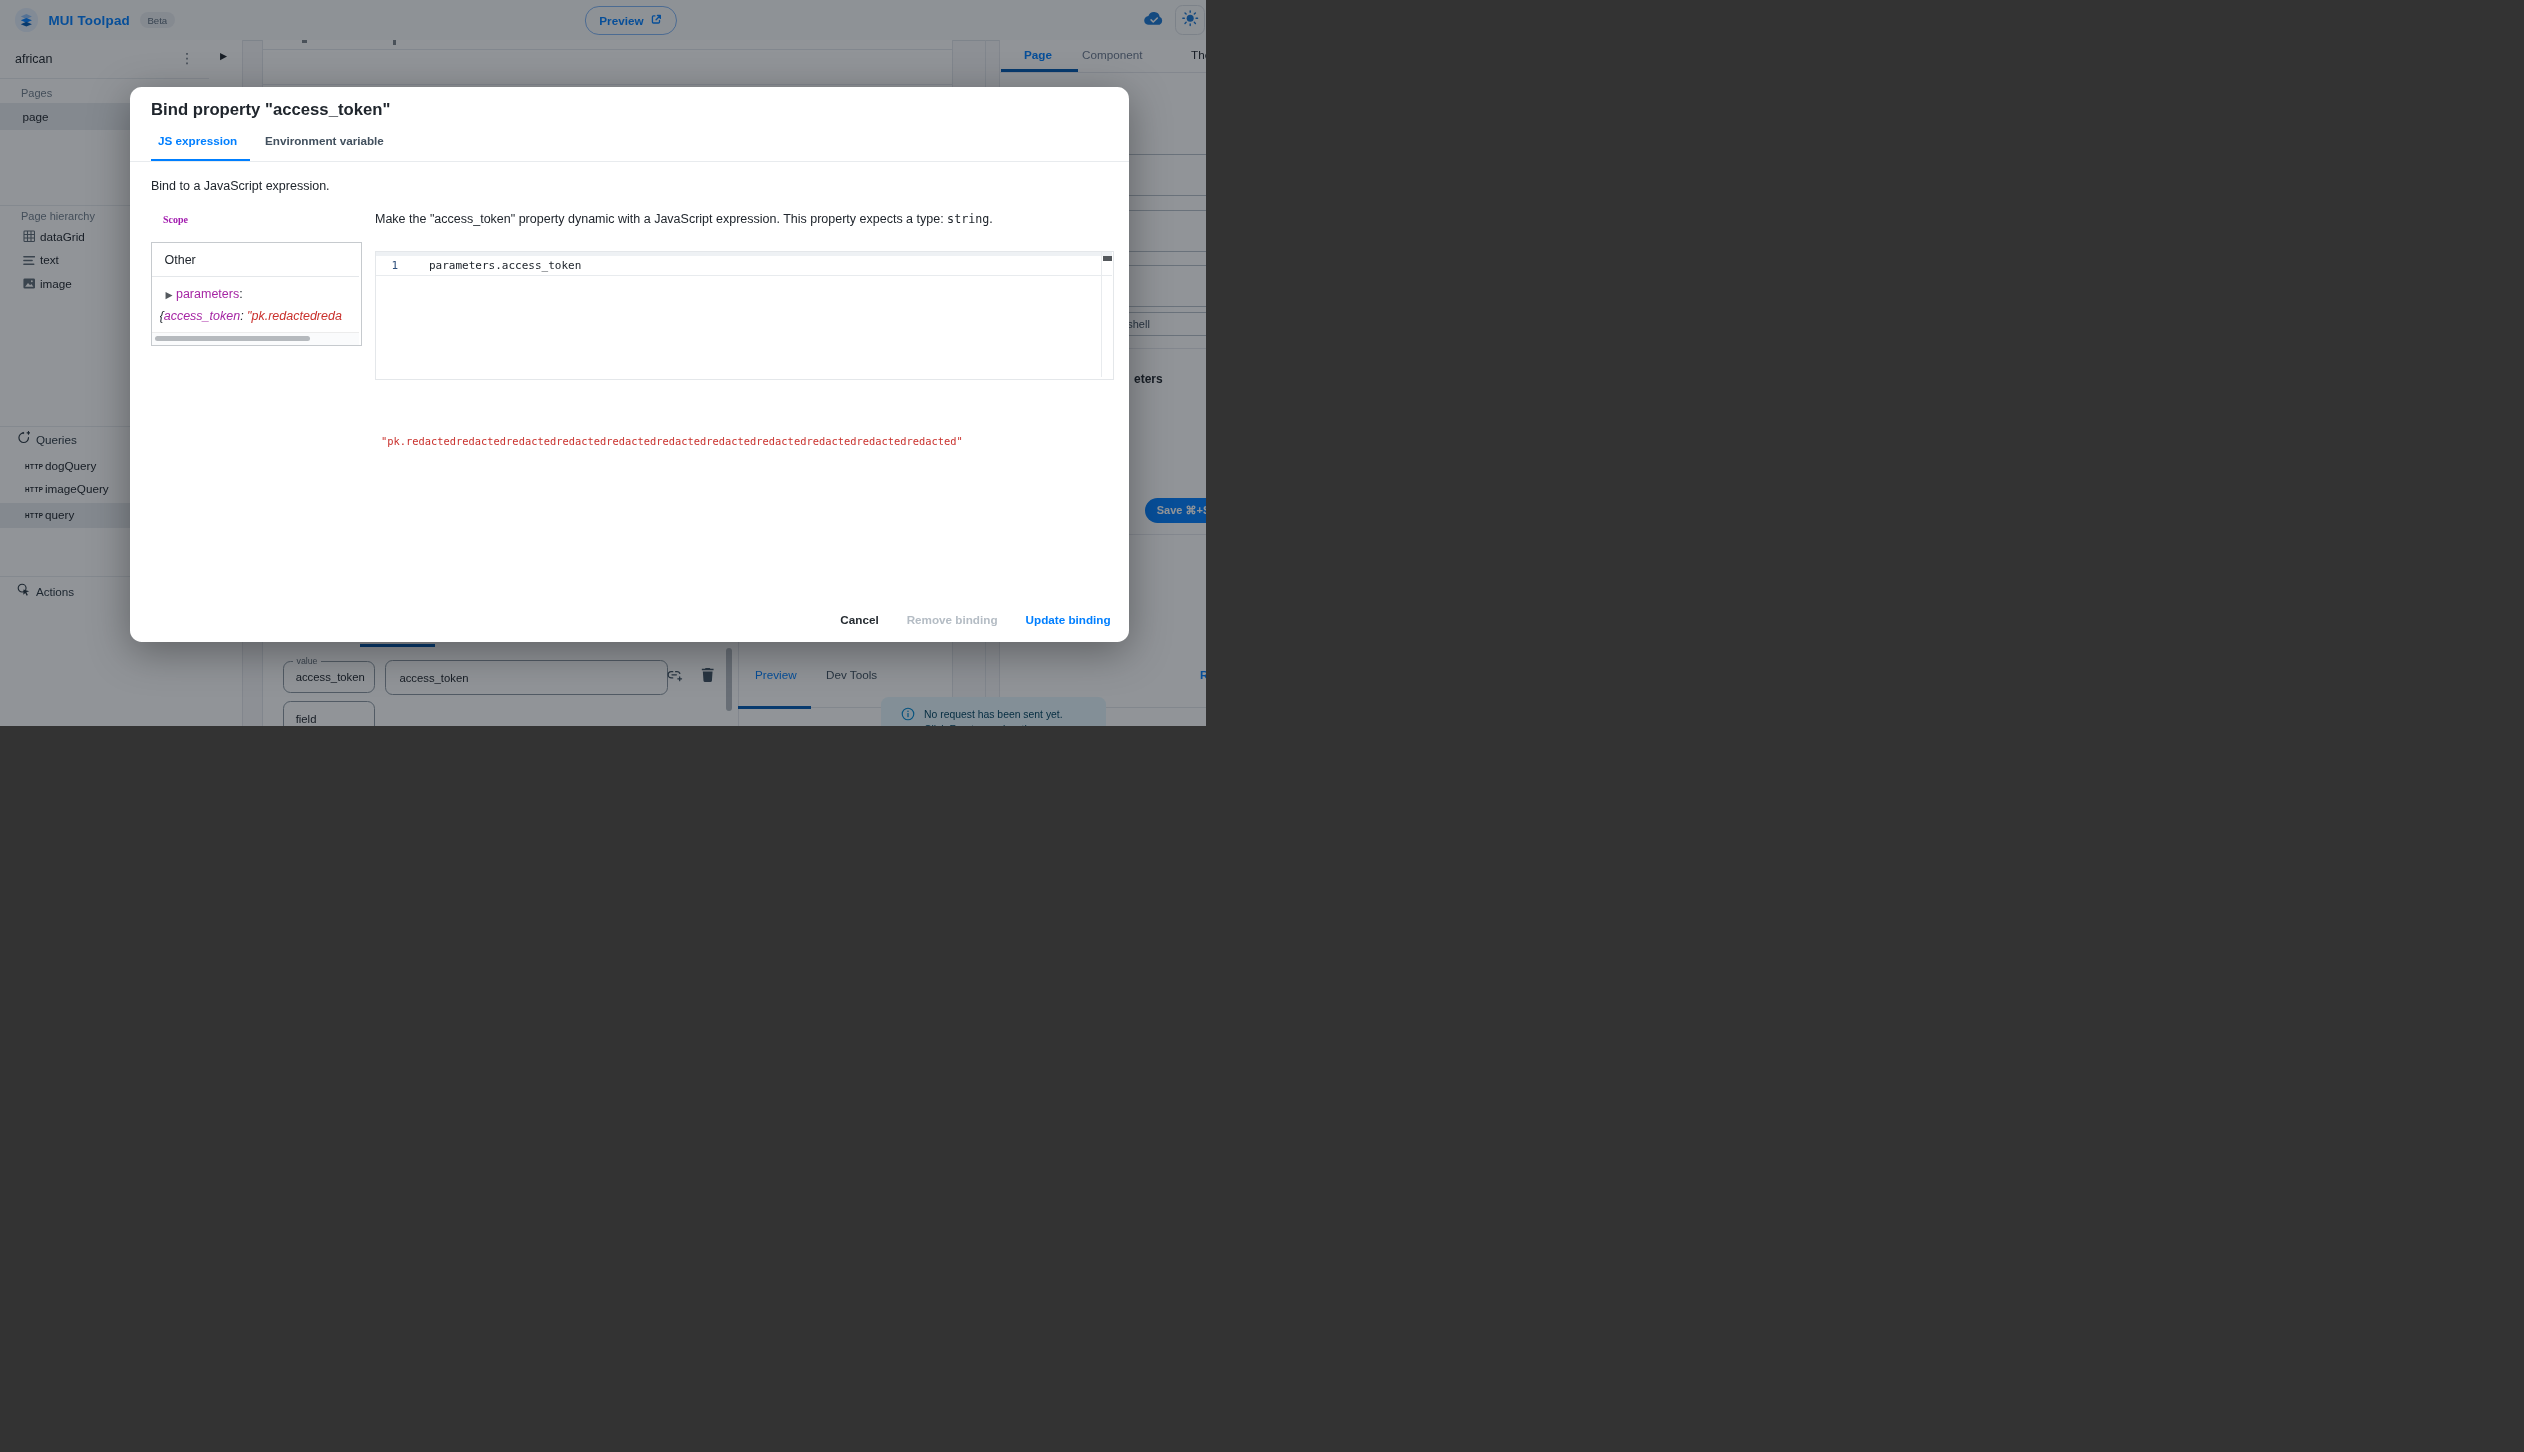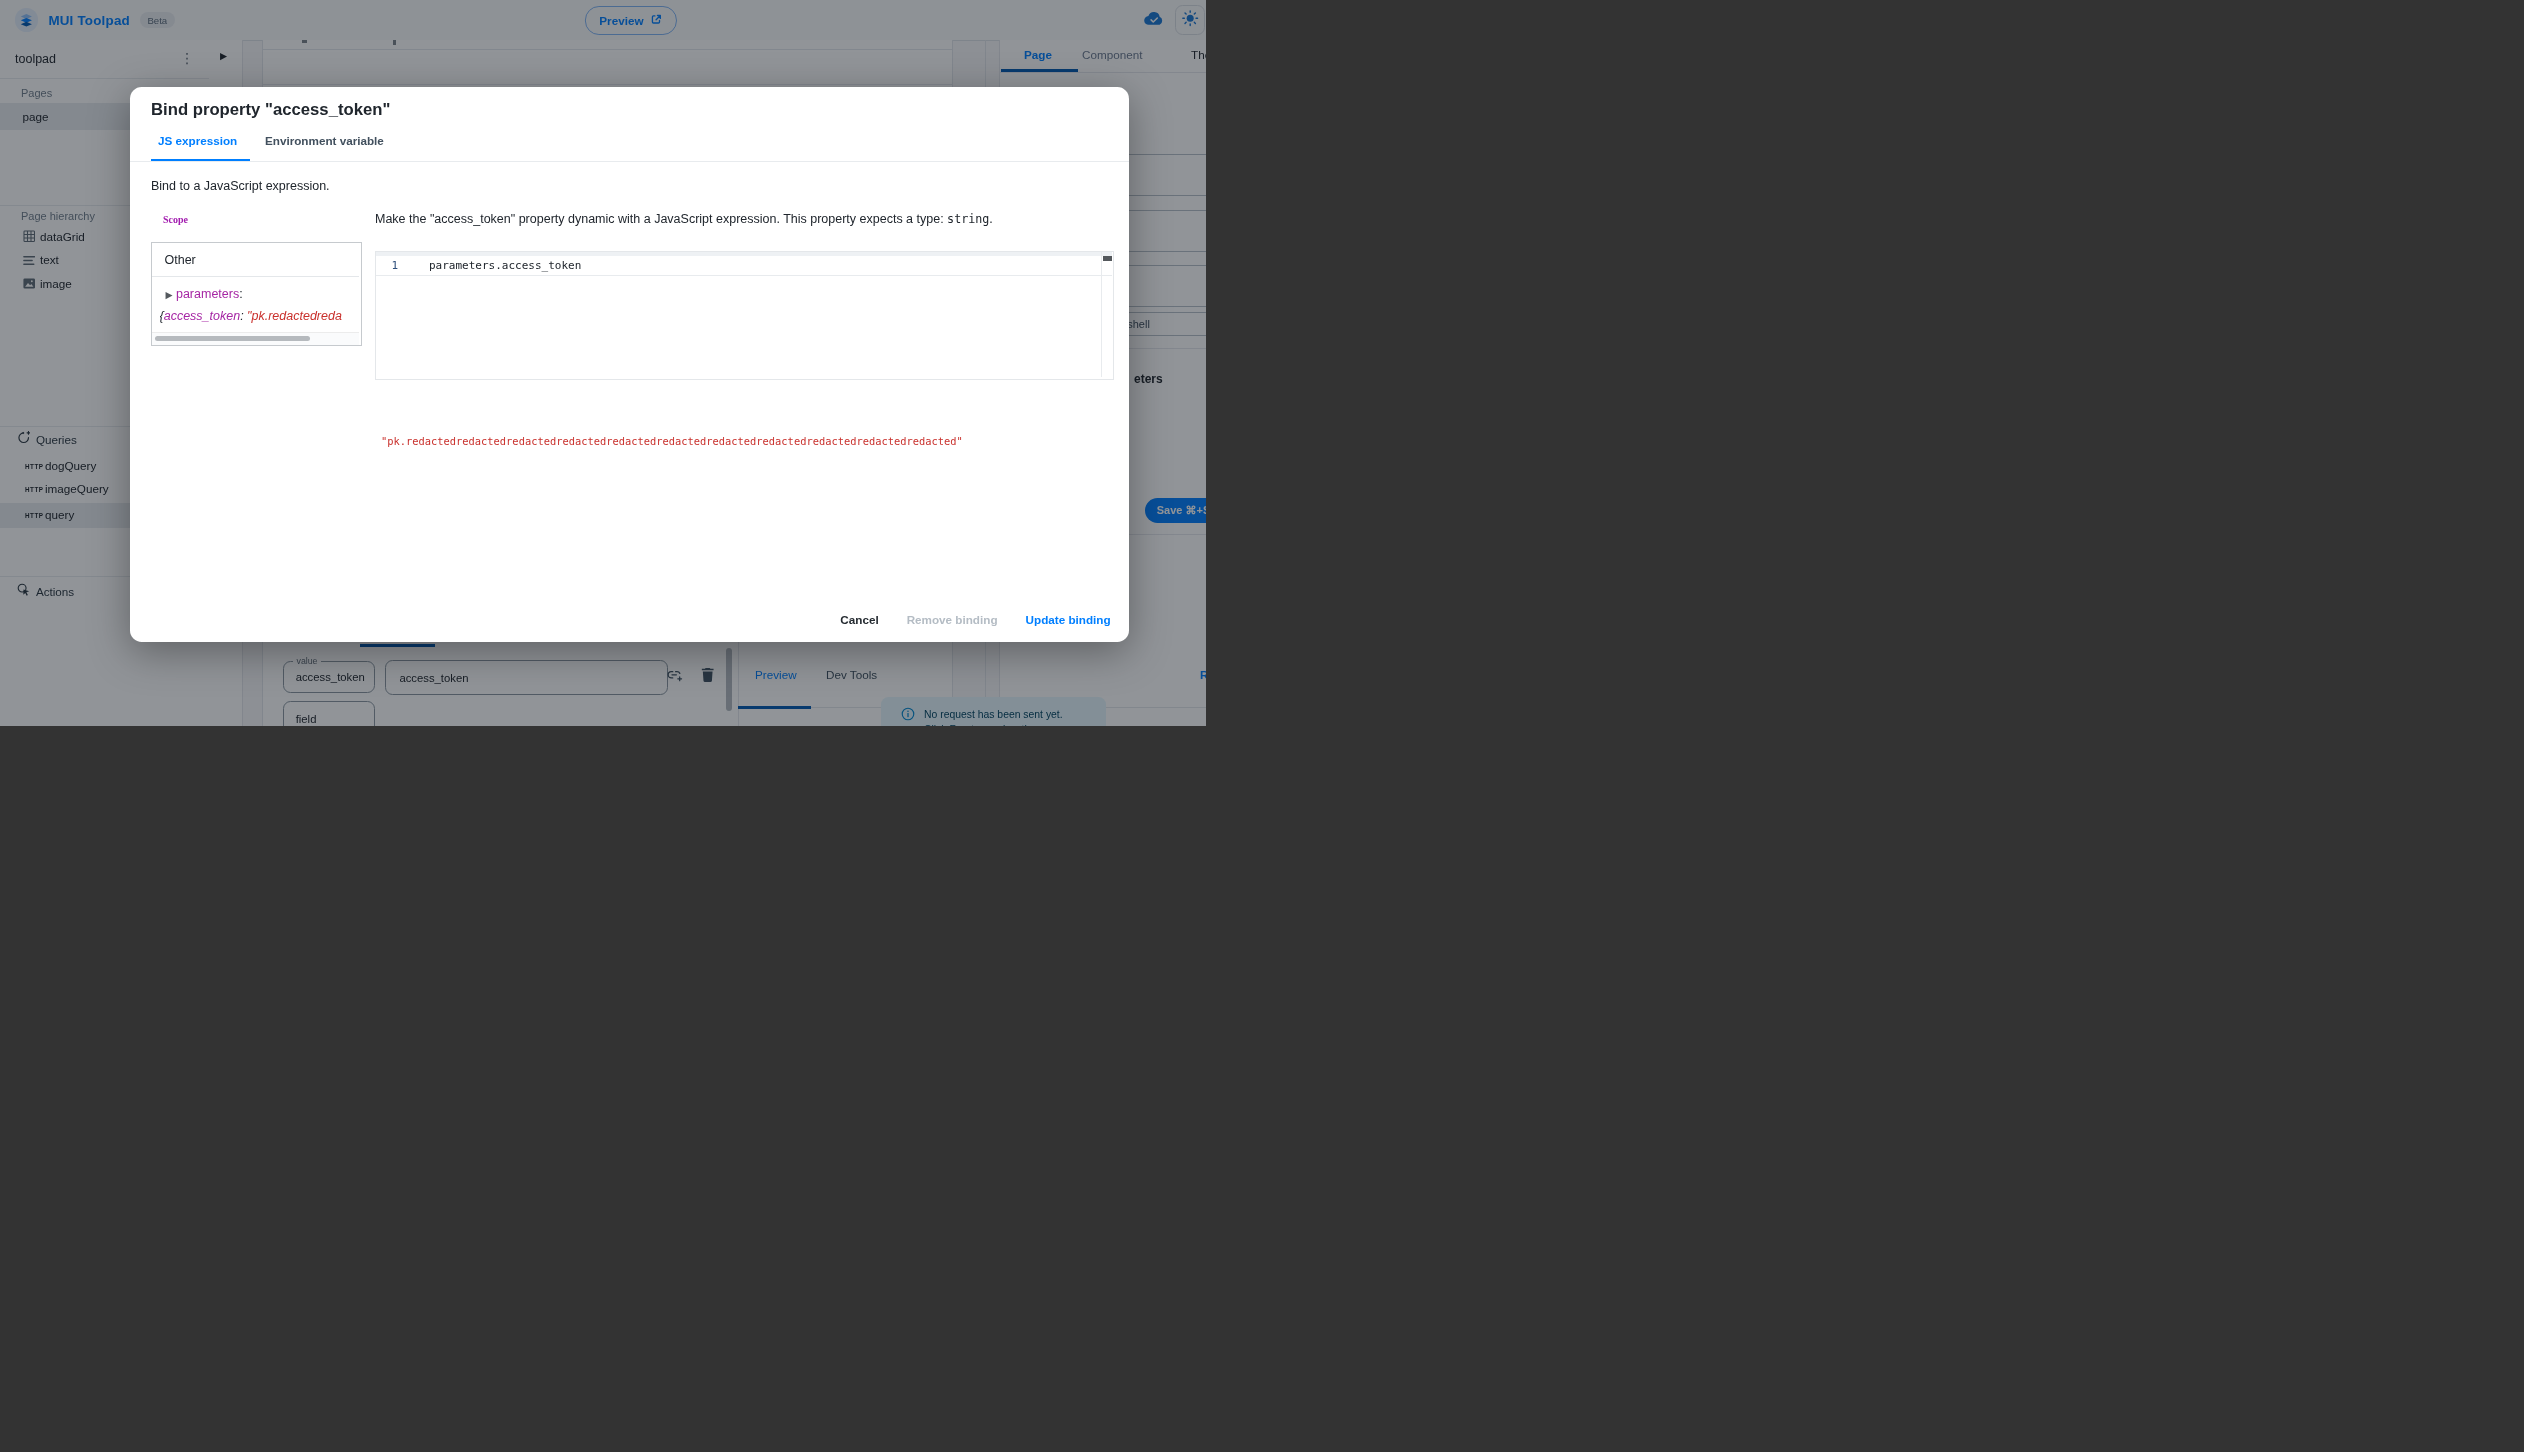--- a/index.html
+++ b/index.html
@@ -162,21 +162,21 @@
         </span>
       </span>
       <span class="icon-sq">
         <span class="help-circle">?</span>
       </span>
     </div>
   </div>
 
   <div class="abs sidebar">
     <div class="abs toolpad-row">
-      <span class="abs toolpad-name">toolpad</span>
+      <span class="abs toolpad-name">african</span>
       <span class="abs kebab">⋮</span>
     </div>
 
     <span class="abs side-label" style="left:21px;top:47px;">Pages</span>
     <div class="abs side-item-selected" style="left:0;top:63px;width:209px;height:27px;">
       <span class="abs tree-label" style="left:22.5px;top:6.7px;">page</span>
     </div>
 
     <div class="abs side-divider" style="top:165px;"></div>
     <span class="abs side-label" style="left:21px;top:170px;">Page hierarchy</span>

